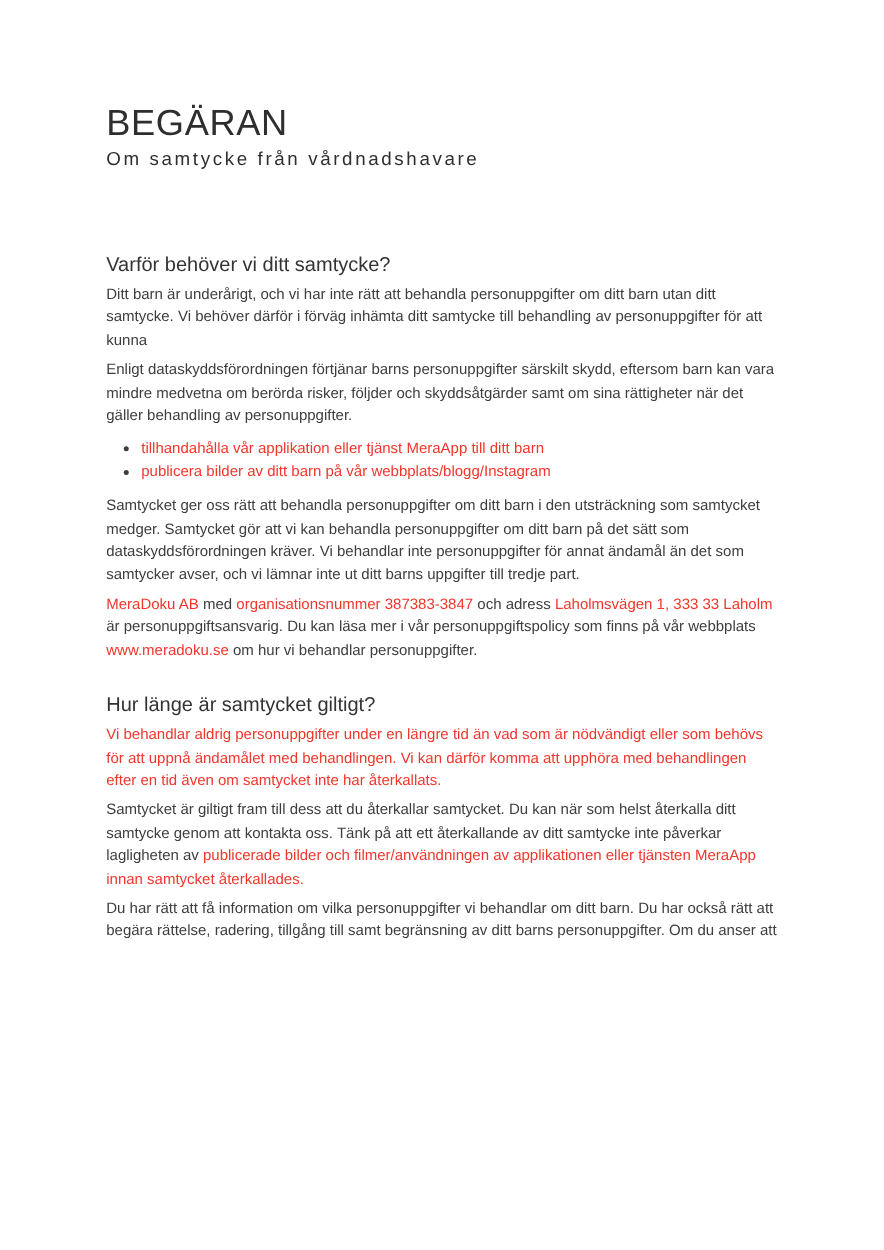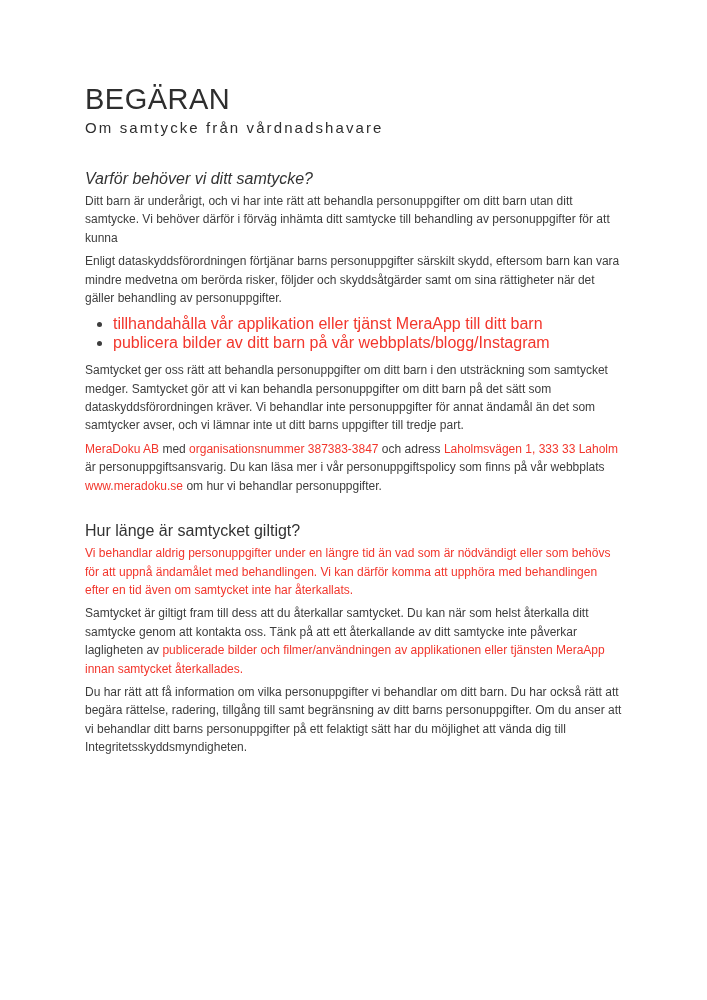--- a/index.html
+++ b/index.html
@@ -38,35 +38,34 @@
     color: #2e2e2e;
   }
   h2.section-heading {
     margin: 26px 0 3px 0;
     font-size: 16px;
     line-height: 20px;
     font-weight: 400;
     color: #333333;
   }
   h2.section-heading.first {
-    margin-top: 34px;
-    font-style: italic;
+    margin-top: 68px;
   }
   p.para {
     margin: 0 0 5px 0;
     font-size: 12px;
     line-height: 18.4px;
   }
   ul.bullets {
     margin: 8px 0 9px 0;
     padding-left: 28px;
     list-style: disc outside;
   }
   ul.bullets li {
-    font-size: 16px;
+    font-size: 12px;
     line-height: 18.4px;
     color: var(--body-text, #3d3d3d);
   }
   .red {
     color: var(--red-text, #f2362c);
   }
   .field-box {
     margin-top: 7px;
     border: 2px solid var(--box-border, #595959);
     padding: 2px 8px 3px 8px;

